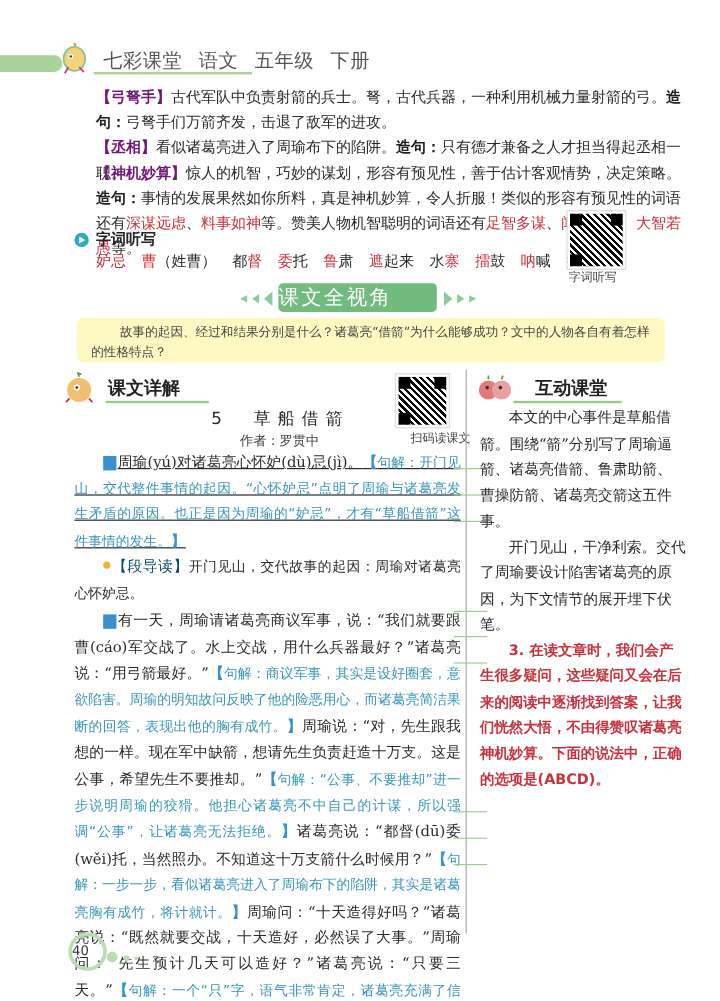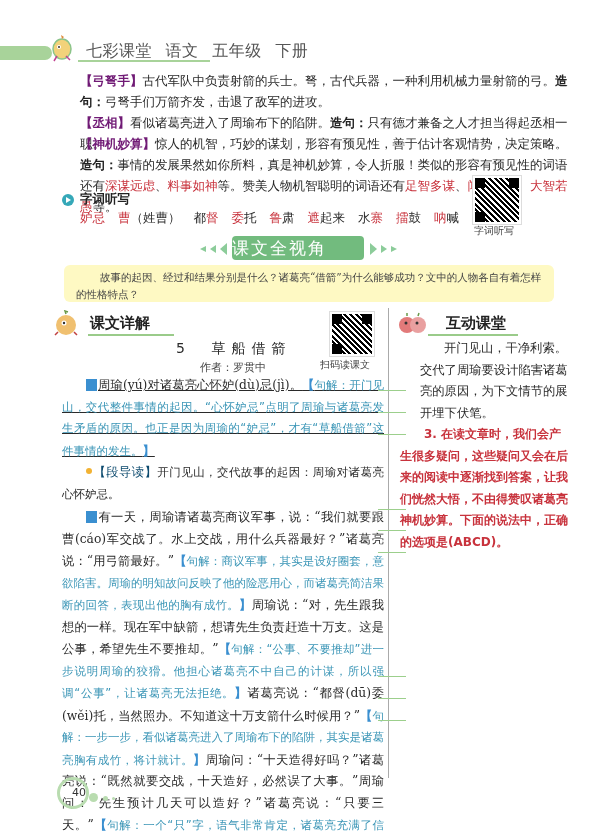--- a/index.html
+++ b/index.html
@@ -43,37 +43,37 @@
   .tr.b{border-left-width:7px;border-right-width:0;}
   .question-box{left:64px;top:265px;width:470px;height:37px;background:#fef9c3;border-radius:6px;padding:4px 12px;font-size:10.5px;line-height:17px;color:#444;font-family:"DejaVu Serif","Liberation Serif",serif;box-sizing:border-box;width:490px;}
   
   .col-title{font-size:15px;font-weight:bold;color:#222;font-family:"DejaVu Sans","Liberation Sans",sans-serif;}
   .lt-title{left:90px;top:314px;}
   .lt-underline{left:88px;top:334px;width:86px;height:2px;background:#9acb8a;}
   .mascot2{left:52px;top:310px;width:28px;height:28px;}
   .lesson-title{left:176px;top:340px;font-size:14px;letter-spacing:6px;font-family:"DejaVu Sans","Liberation Sans",sans-serif;}
   .author{left:200px;top:360px;font-size:11px;color:#444;}
   .qr2{left:330px;top:312px;width:40px;height:40px;}
-  .qr2-cap{left:320px;top:358px;}
+  .qr2-cap{left:342px;top:358px;}
   .body{left:62px;width:322px;font-size:12.3px;line-height:21.5px;text-align:justify;}
   .para-num{display:inline-block;width:11px;height:12px;background:#3a8fd0;color:#fff;font-size:9px;line-height:12px;text-align:center;font-family:"DejaVu Sans","Liberation Sans",sans-serif;vertical-align:1px;margin-right:1px;}
   .note{color:#3a95b6;font-family:"DejaVu Sans","Liberation Sans",sans-serif;font-size:11.5px;}
   .br{color:#3a8fd0;font-weight:bold;}
   .guide-label{color:#0c4a6e;}
   .guide-dot{display:inline-block;width:6px;height:6px;border-radius:50%;background:#f2b233;vertical-align:2px;margin-right:1px;}
   .divider{left:388px;top:308px;width:1px;height:470px;background:#aaa;}
   .conn{height:1px;background:#9ccf8c;}
   
   .rt-title{left:430px;top:314px;margin-left:16px;}
   .rt-underline{left:428px;top:334px;width:90px;height:2px;background:#9acb8a;}
   .mascot3{left:398px;top:310px;width:28px;height:28px;}
   .right{left:400px;width:172px;font-size:12.3px;line-height:21.5px;}
   .q{color:#c8323c;font-weight:bold;font-family:"DejaVu Sans","Liberation Sans",sans-serif;font-size:12px;}
   
-  .page-circle{left:57px;top:777px;width:26px;height:26px;border:3px solid #b9dcb0;border-radius:50%;text-align:right;line-height:26px;font-size:11px;font-family:"DejaVu Sans","Liberation Sans",sans-serif;color:#333;}
+  .page-circle{left:57px;top:777px;width:26px;height:26px;border:3px solid #b9dcb0;border-radius:50%;text-align:left;line-height:26px;font-size:11px;font-family:"DejaVu Sans","Liberation Sans",sans-serif;color:#333;}
   .fd1{left:89px;top:793px;width:9px;height:9px;border-radius:50%;background:#b9dcb0;}
   .fd2{left:103px;top:796px;width:5px;height:5px;border-radius:50%;background:#b9dcb0;}
   .fd3{left:112px;top:797px;width:3px;height:3px;border-radius:50%;background:#b9dcb0;}
 </style>
 </head>
 <body>
 
 <div class="abs hdr-bar"></div>
 <svg class="abs mascot" viewBox="0 0 28 28">
   <ellipse cx="14" cy="15" rx="9" ry="10" fill="#f2d27a" stroke="#8bc48a" stroke-width="1.5"></ellipse>
@@ -177,20 +177,21 @@
 <svg class="abs mascot3" viewBox="0 0 28 28">
   <circle cx="9" cy="15" r="8" fill="#e27a7a"></circle>
     <circle cx="20" cy="15" r="8" fill="#e9a0a0"></circle>
   <circle cx="8" cy="13" r="1.5" fill="#333"></circle>
     <circle cx="19" cy="13" r="1.5" fill="#333"></circle>
   <path d="M9 6 L9 3 M20 6 L21 3" stroke="#6a9a4a" stroke-width="1.5"></path>
 </svg>
 <div class="abs col-title rt-title">互动课堂</div>
 <div class="abs rt-underline"></div>
 <div class="abs right" style="top:338px;">
-  <div style="text-indent:24px;margin-left:20px;">开门见山，干净利索。交代了周瑜要设计陷害诸葛亮的原因，为下文情节的展开埋下伏笔。</div>
+  <div style="text-indent:24px;">本文的中心事件是草船借箭。围绕“箭”分别写了周瑜逼箭、诸葛亮借箭、鲁肃助箭、曹操防箭、诸葛亮交箭这五件事。</div>
+  <div style="text-indent:24px;">开门见山，干净利索。交代了周瑜要设计陷害诸葛亮的原因，为下文情节的展开埋下伏笔。</div>
   <div class="q" style="text-indent:24px;">3. 在读文章时，我们会产生很多疑问，这些疑问又会在后来的阅读中逐渐找到答案，让我们恍然大悟，不由得赞叹诸葛亮神机妙算。下面的说法中，正确的选项是(ABCD)。</div>
 </div>
 
 <div class="abs page-circle">40</div>
 <div class="abs fd1"></div>
 <div class="abs fd2"></div>
 <div class="abs fd3"></div>
 
 </body></html>

